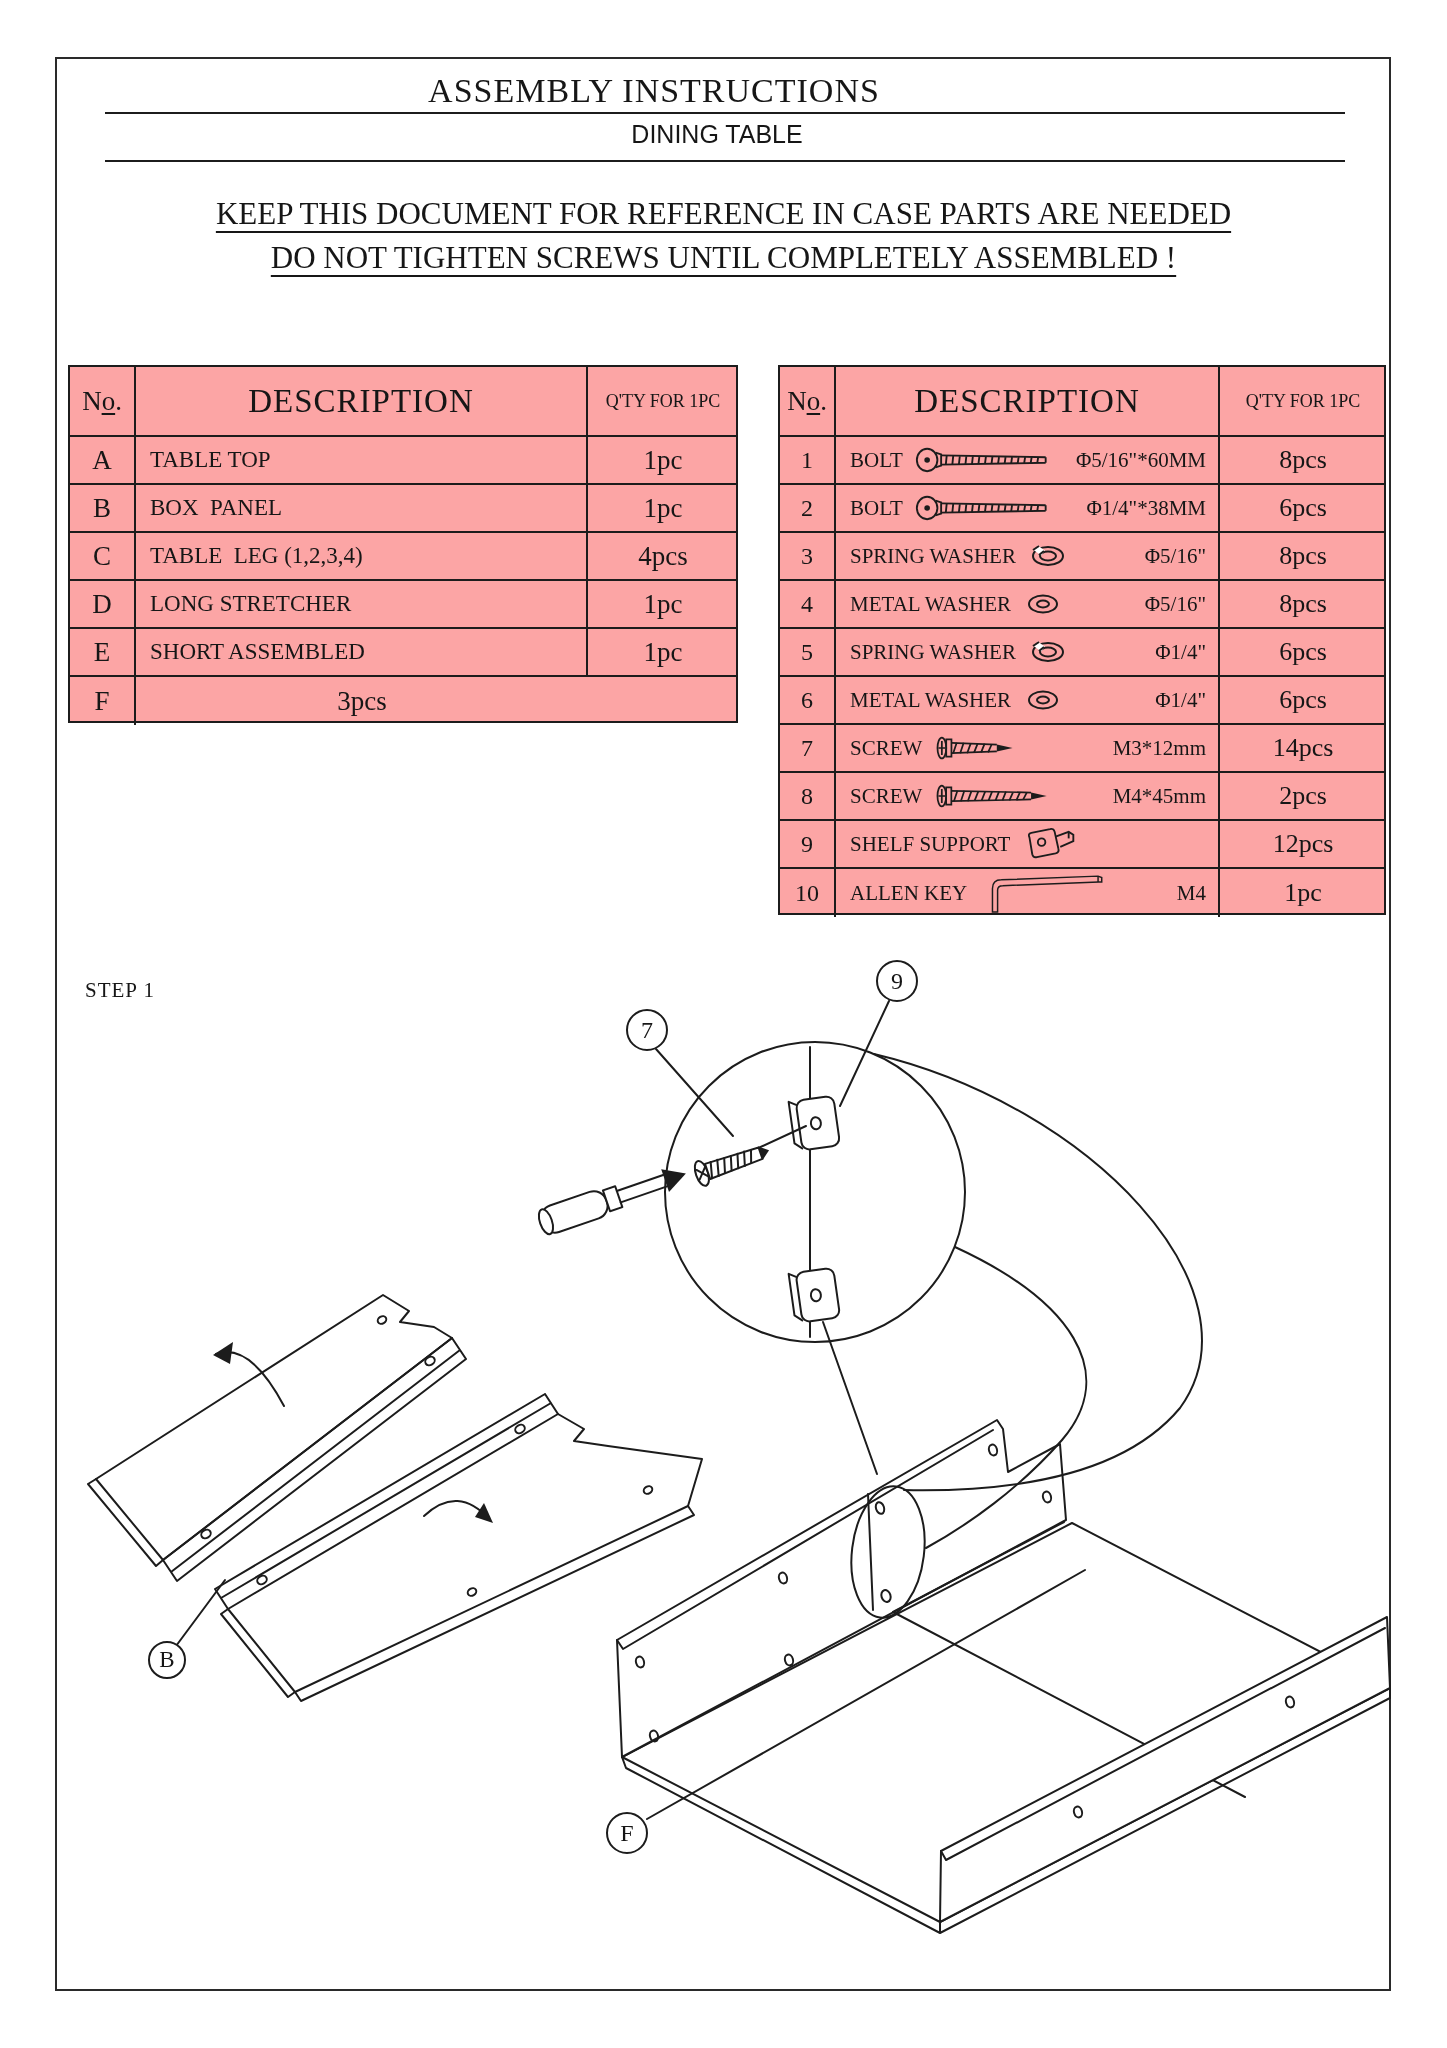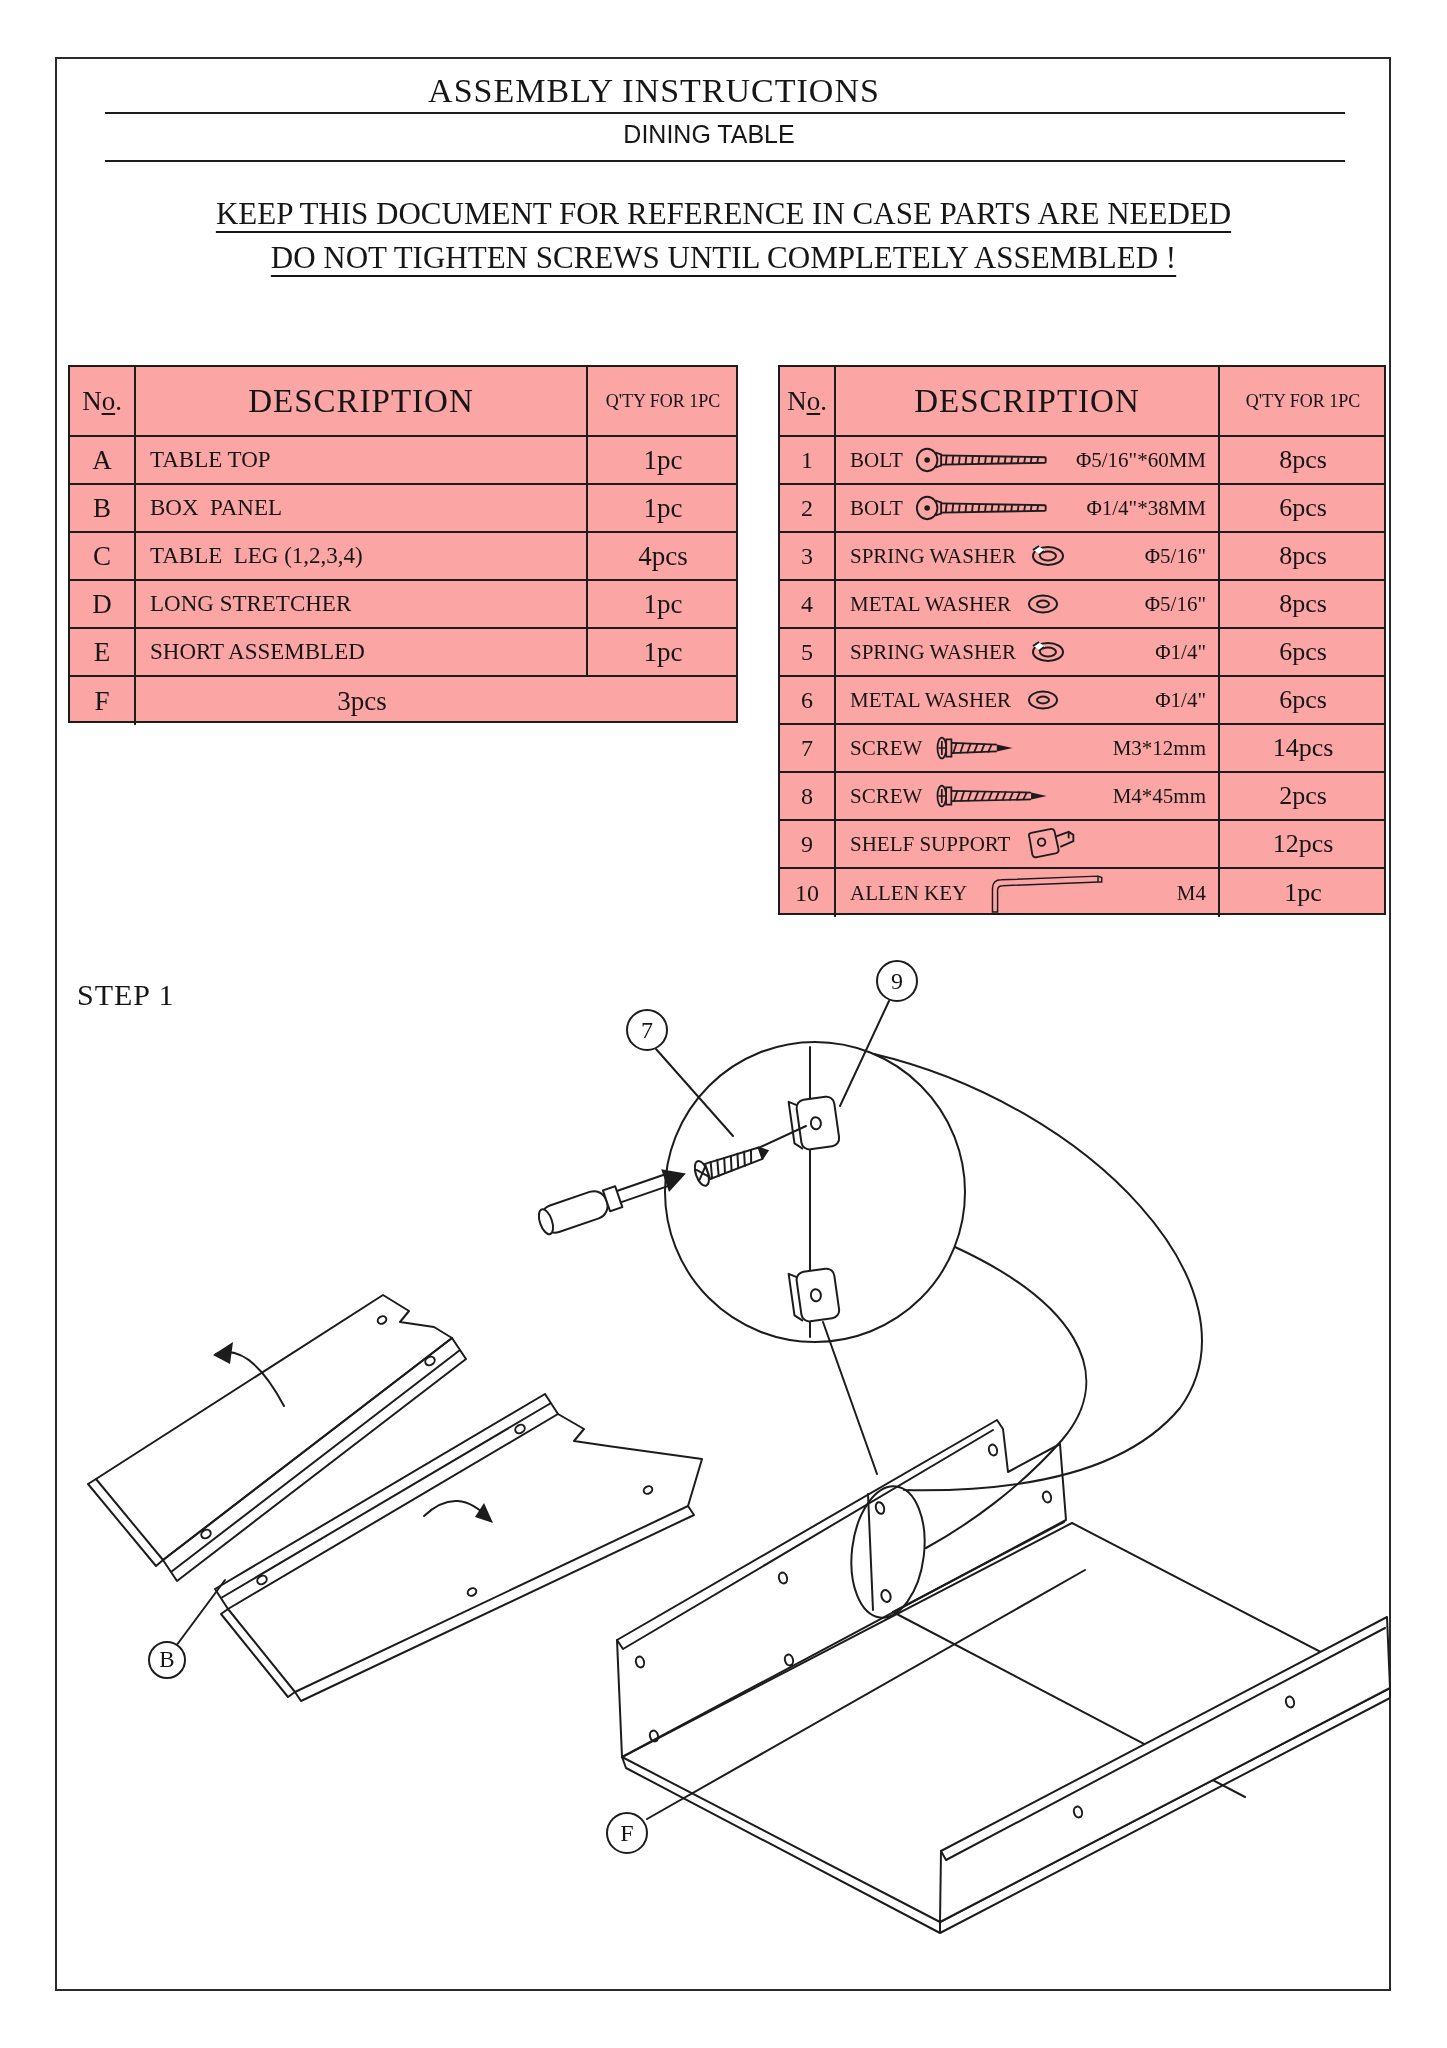--- a/index.html
+++ b/index.html
@@ -3,21 +3,21 @@
 <meta charset="utf-8">
 <style>
   html,body{margin:0;padding:0;background:#fff;}
   body{width:1447px;height:2048px;position:relative;overflow:hidden;
        font-family:"Liberation Serif","DejaVu Serif",serif;color:#161616;}
   .page-border{position:absolute;left:55px;top:57px;width:1332px;height:1930px;
        border:2px solid #2a2a2a;}
   .title{position:absolute;left:0;top:72px;width:1308px;text-align:center;
        font-size:34px;letter-spacing:1px;}
   .subtitle{position:absolute;left:0;top:120px;width:1418px;text-align:center;
-       font-family:"Liberation Sans","DejaVu Sans",sans-serif;font-size:25px;}
+       font-family:"Liberation Sans","DejaVu Sans",sans-serif;font-size:25px;padding-left:8px;}
   .rule{position:absolute;left:105px;width:1240px;height:2px;background:#1c1c1c;}
   .r1{top:112px}.r2{top:160px}
   .warn{position:absolute;left:0;width:1447px;text-align:center;font-size:31px;
        text-decoration:underline;text-underline-offset:7px;text-decoration-thickness:2px;}
   .w1{top:196px}.w2{top:240px}
   
   .tbl{position:absolute;border:2px solid #1c1c1c;display:grid;background:#fca5a5;box-sizing:border-box;}
   #parts-table{left:68px;top:365px;width:670px;height:358px;
        grid-template-columns:66px 452px 150px;grid-template-rows:70px repeat(6,48px);}
   #hardware-table{left:778px;top:365px;width:608px;height:550px;
@@ -28,21 +28,21 @@
   .c.last-row{border-bottom:none}
   .c.desc{justify-content:flex-start;padding:0 10px 0 14px;}
   .hd-desc{font-size:33px;letter-spacing:1px;}
   .hd-no{font-size:27px;}
   .hd-qty{font-size:18px;}
   .uo{text-decoration:underline;text-underline-offset:3px;}
   .pt-no{font-size:27px}.pt-desc{font-size:23px;white-space:pre}.pt-qty{font-size:27px}
   .hw-no{font-size:24px}.hw-desc{font-size:21px;white-space:pre}.hw-qty{font-size:26px}
   .hw-spec{font-size:21px;margin-left:auto;padding-right:2px;white-space:pre}
   .hicon{display:block;margin-left:12px;flex:none;}
-  .step-label{position:absolute;left:77px;top:978px;font-size:30px;letter-spacing:1px;}
+  .step-label{position:absolute;left:85px;top:978px;font-size:21px;letter-spacing:1px;}
   
   #diagram{position:absolute;left:0;top:0;pointer-events:none;}
   .callout{position:absolute;border:2px solid #1c1c1c;border-radius:50%;background:#fff;
        display:flex;align-items:center;justify-content:center;box-sizing:border-box;}
   .co-lg{width:42px;height:42px;font-size:24px;}
   .co-sm{width:38px;height:38px;font-size:23px;}
   #callout-7{left:626px;top:1009px;}
   #callout-9{left:876px;top:960px;}
   #callout-B{left:148px;top:1641px;}
   #callout-F{left:606px;top:1812px;}

